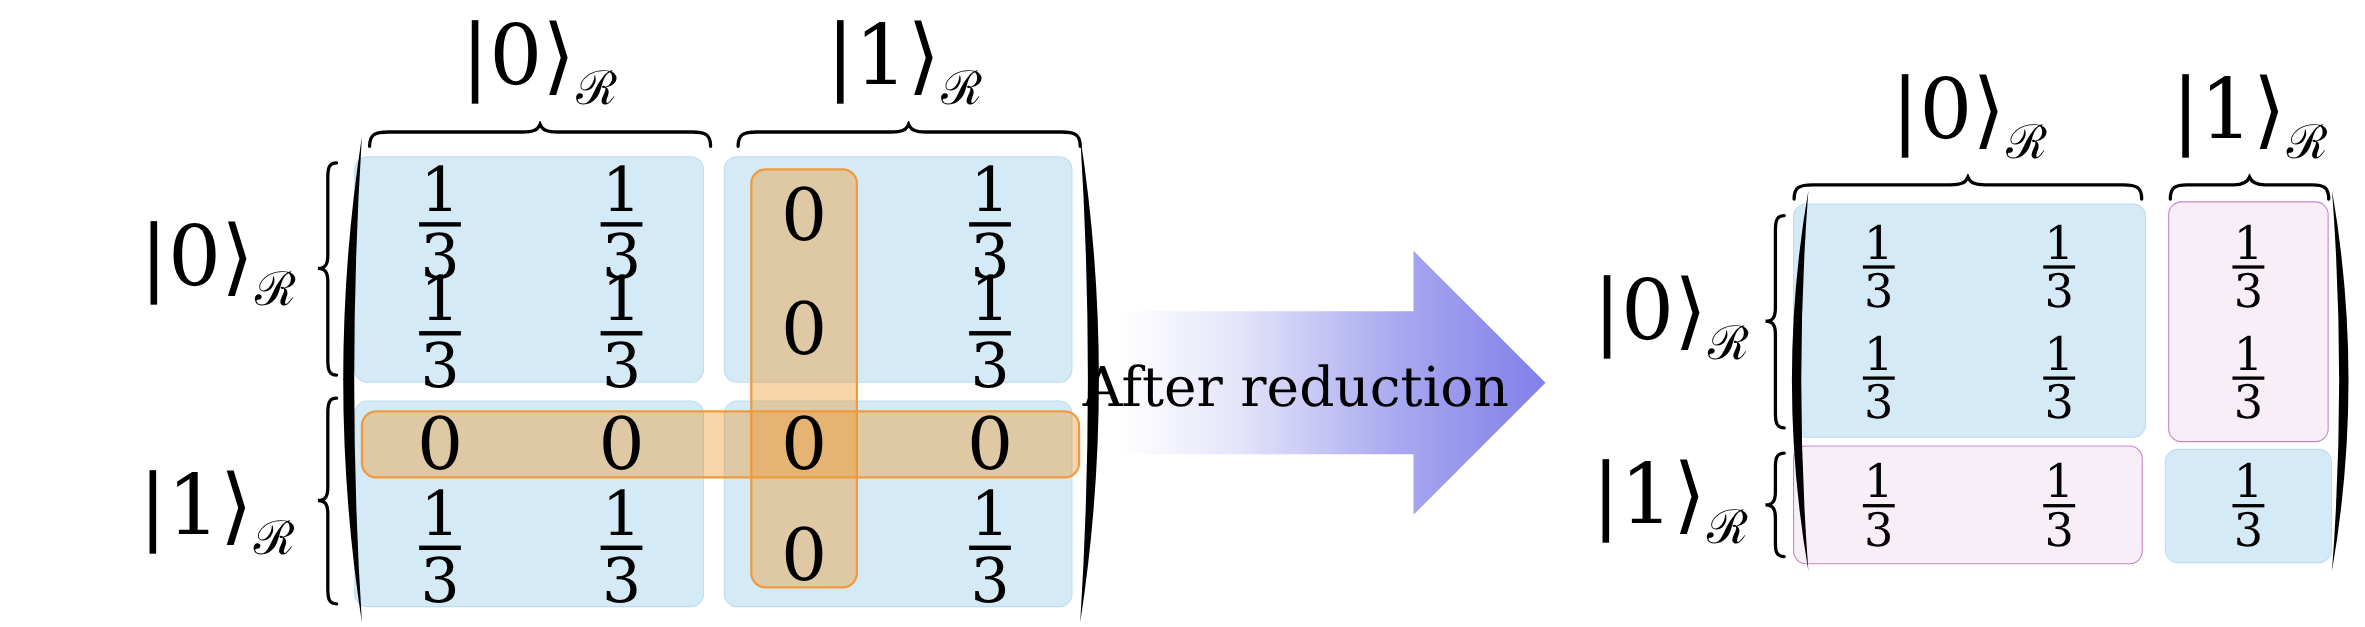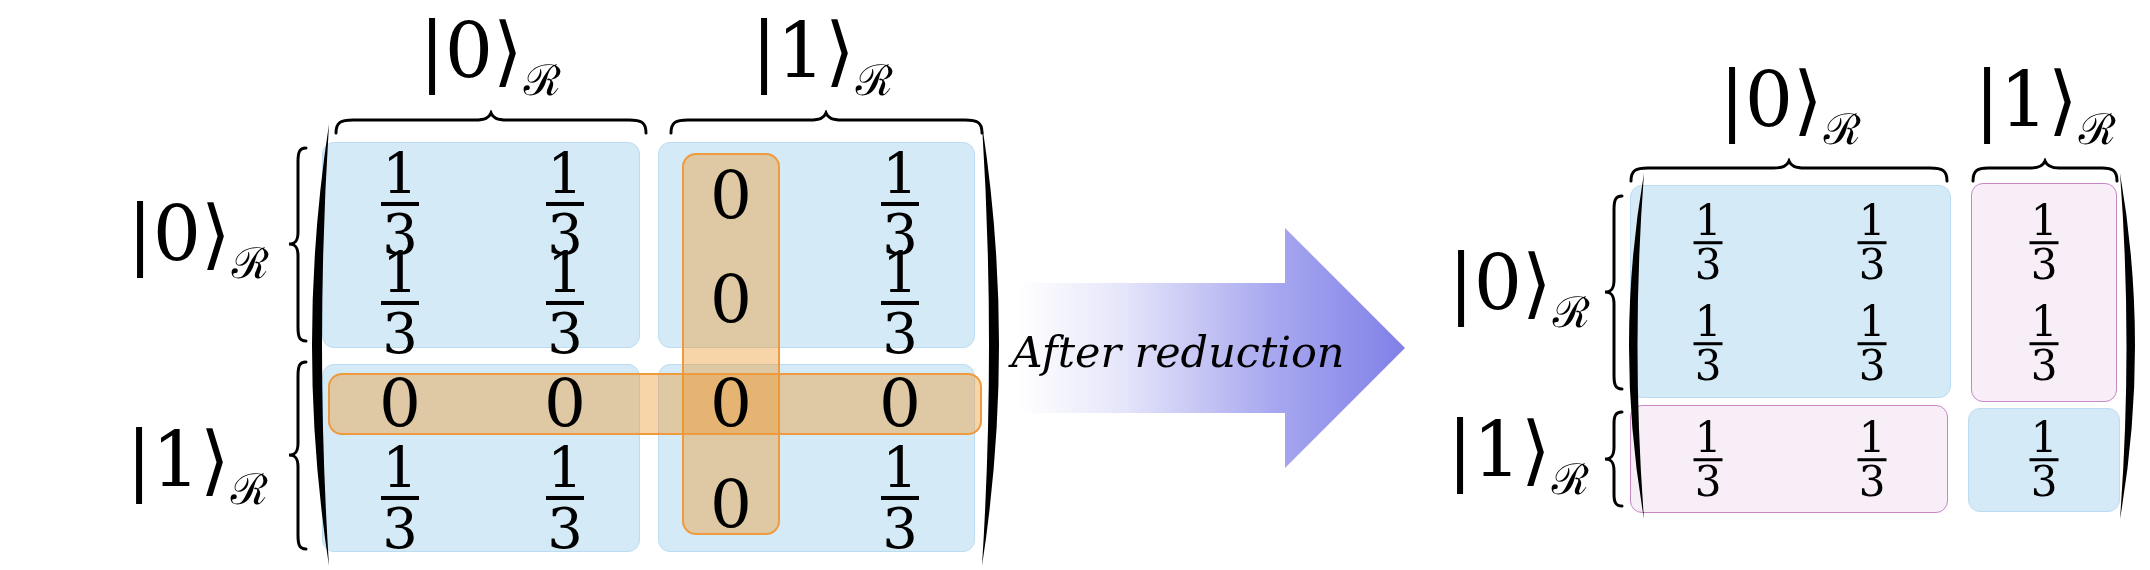--- a/index.html
+++ b/index.html
@@ -21,21 +21,21 @@
   .m-right .frac .num,.m-right .frac .den{font-size:42px;line-height:0.84;}
   .m-right .frac .bar{height:3px;min-width:29px;margin:3px 0;}
   
   .ketlabel{position:absolute;transform:translate(-50%,-50%);font-size:76px;line-height:1;white-space:nowrap;z-index:6;}
   .ketlabel .ketsub{font-size:0.56em;vertical-align:-0.42em;margin-left:1px;}
   
   .dec{position:absolute;z-index:4;}
   .dec path{stroke:#000;fill:none;stroke-width:3;stroke-linecap:round;}
   .dec path.fill{fill:#000;stroke:none;}
   
-  .arrow-label{position:absolute;transform:translate(-50%,-50%);font-size:43px;z-index:7;white-space:nowrap;font-style:italic;}
+  .arrow-label{position:absolute;transform:translate(-50%,-50%);font-size:50px;z-index:7;white-space:nowrap;}
 </style>
 </head>
 <body>
 
 <div class="scene">
 
   <div class="blk blk-blue" style="left:322px;top:142px;width:318px;height:206px;"></div>
   <div class="blk blk-blue" style="left:658px;top:142px;width:317px;height:206px;"></div>
   <div class="blk blk-blue" style="left:322px;top:364px;width:318px;height:188px;"></div>
   <div class="blk blk-blue" style="left:658px;top:364px;width:317px;height:188px;"></div>

